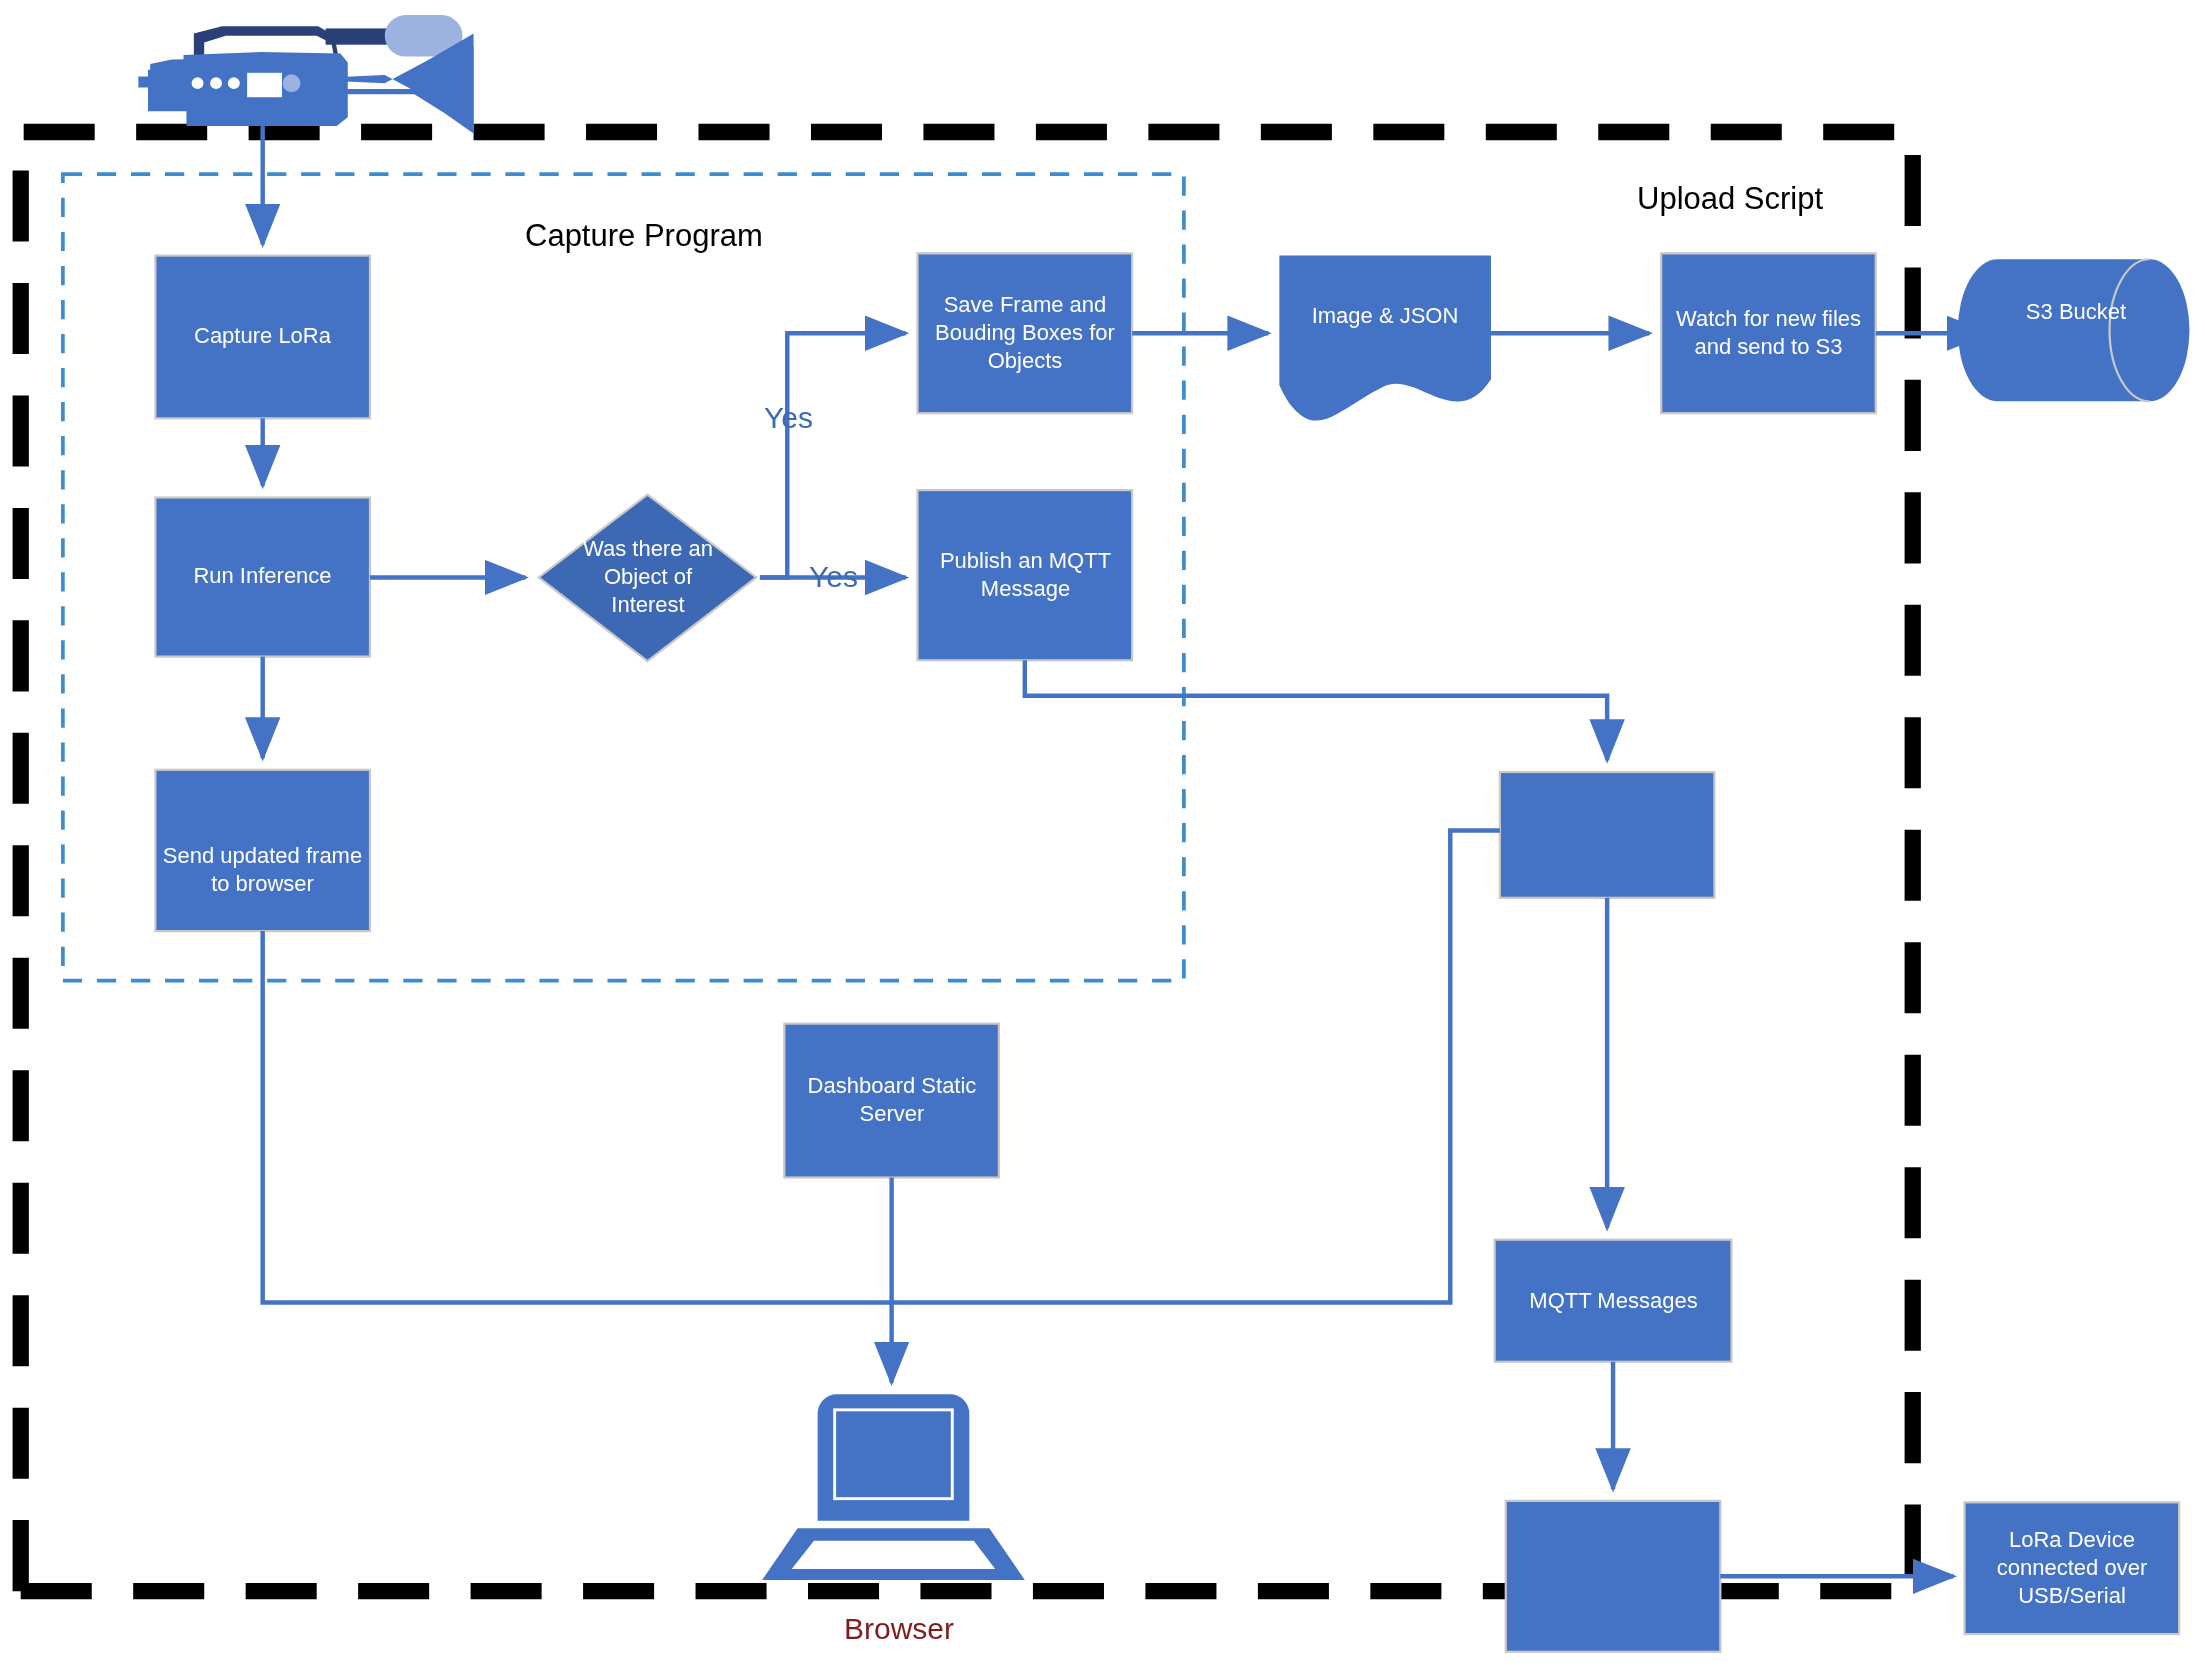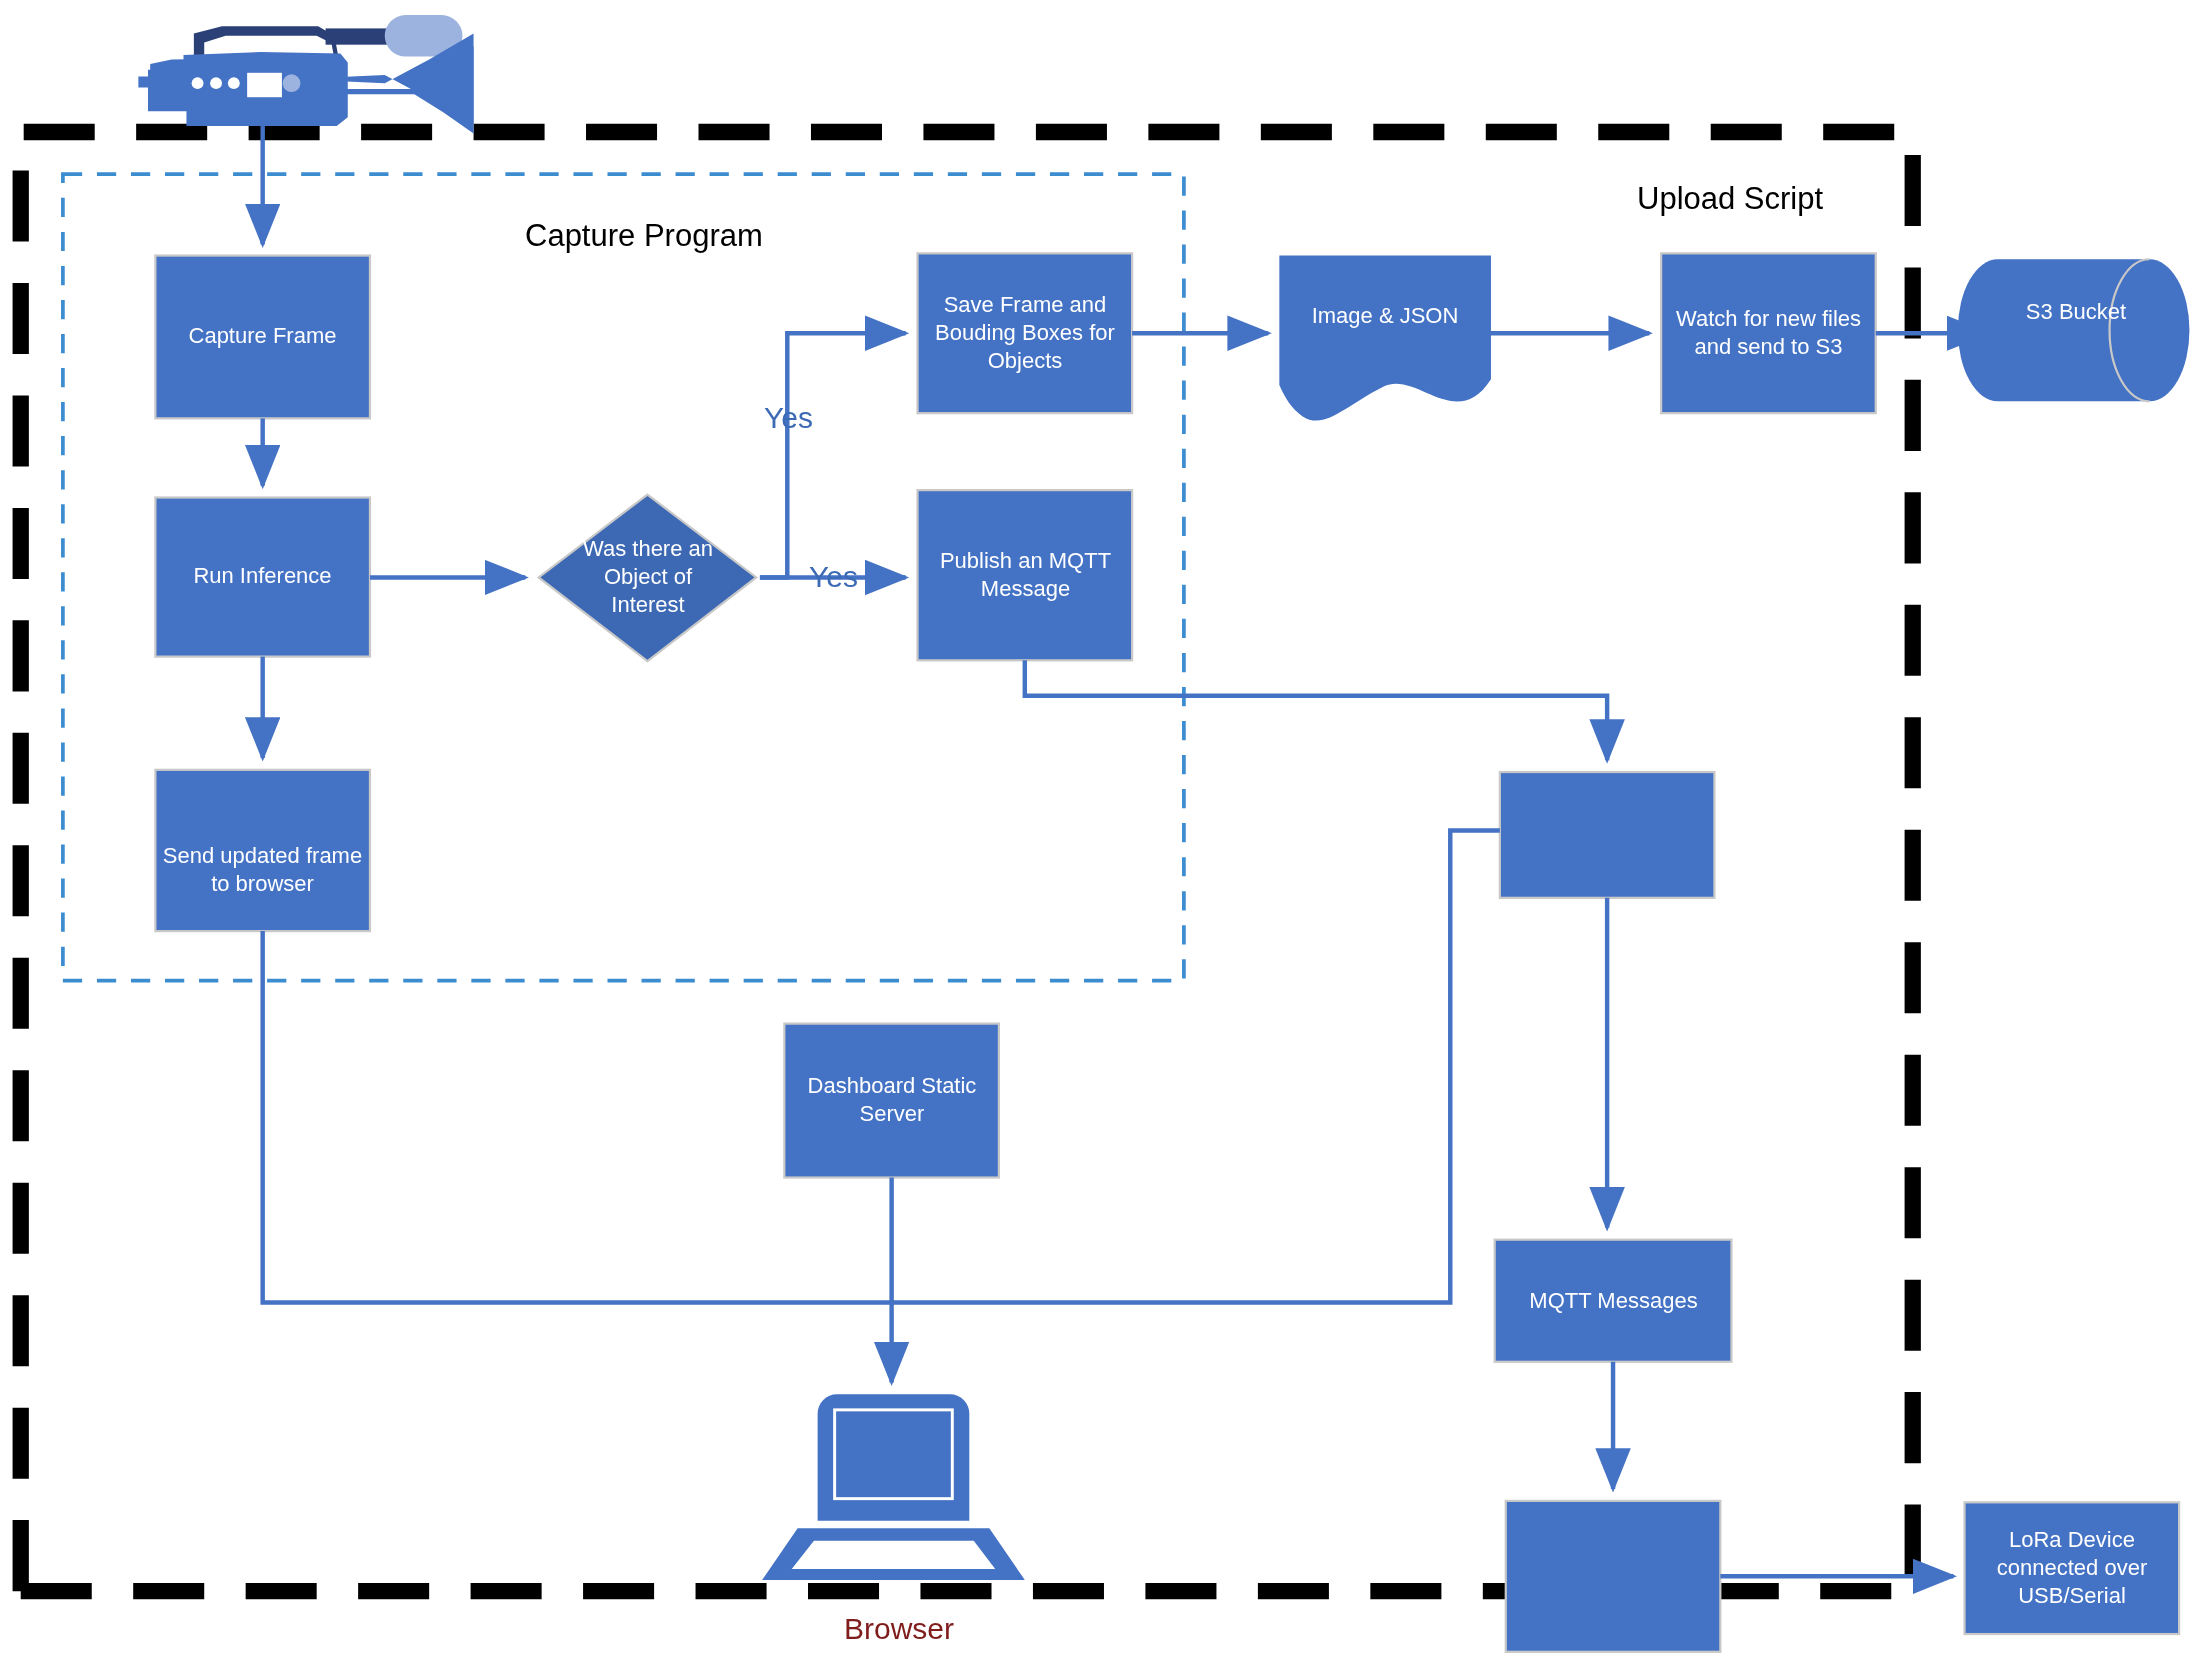--- a/index.html
+++ b/index.html
@@ -131,21 +131,21 @@
 
       <path d="M2325 2130 L2640 2130" marker-end="url(#arrow)"></path>
 
       <path d="M1205 1591 L1205 1868" marker-end="url(#arrow)"></path>
     </g>
   </svg>
 
   <div class="grp-label" style="left:1637px;top:181px;">Upload Script</div>
   <div class="grp-label" style="left:525px;top:218px;">Capture Program</div>
 
-  <div class="node-label" style="left:155px;top:255px;width:215px;height:163px;">Capture Frame</div>
+  <div class="node-label" style="left:155px;top:255px;width:215px;height:163px;">Capture LoRa</div>
 
   <div class="node-label" style="left:155px;top:497px;width:215px;height:159px;">Run Inference</div>
 
   <div class="node-label" style="left:159px;top:770px;width:207px;height:200px;">Send updated frame to browser</div>
 
   <div class="node-label" style="left:574px;top:518px;width:148px;height:118px;">Was there an Object of Interest</div>
 
   <div class="node-label" style="left:920px;top:253px;width:210px;height:160px;border-radius:27px;">Save Frame and Bouding Boxes for Objects</div>
 
   <div class="node-label" style="left:924px;top:490px;width:203px;height:170px;">Publish an MQTT Message</div>

